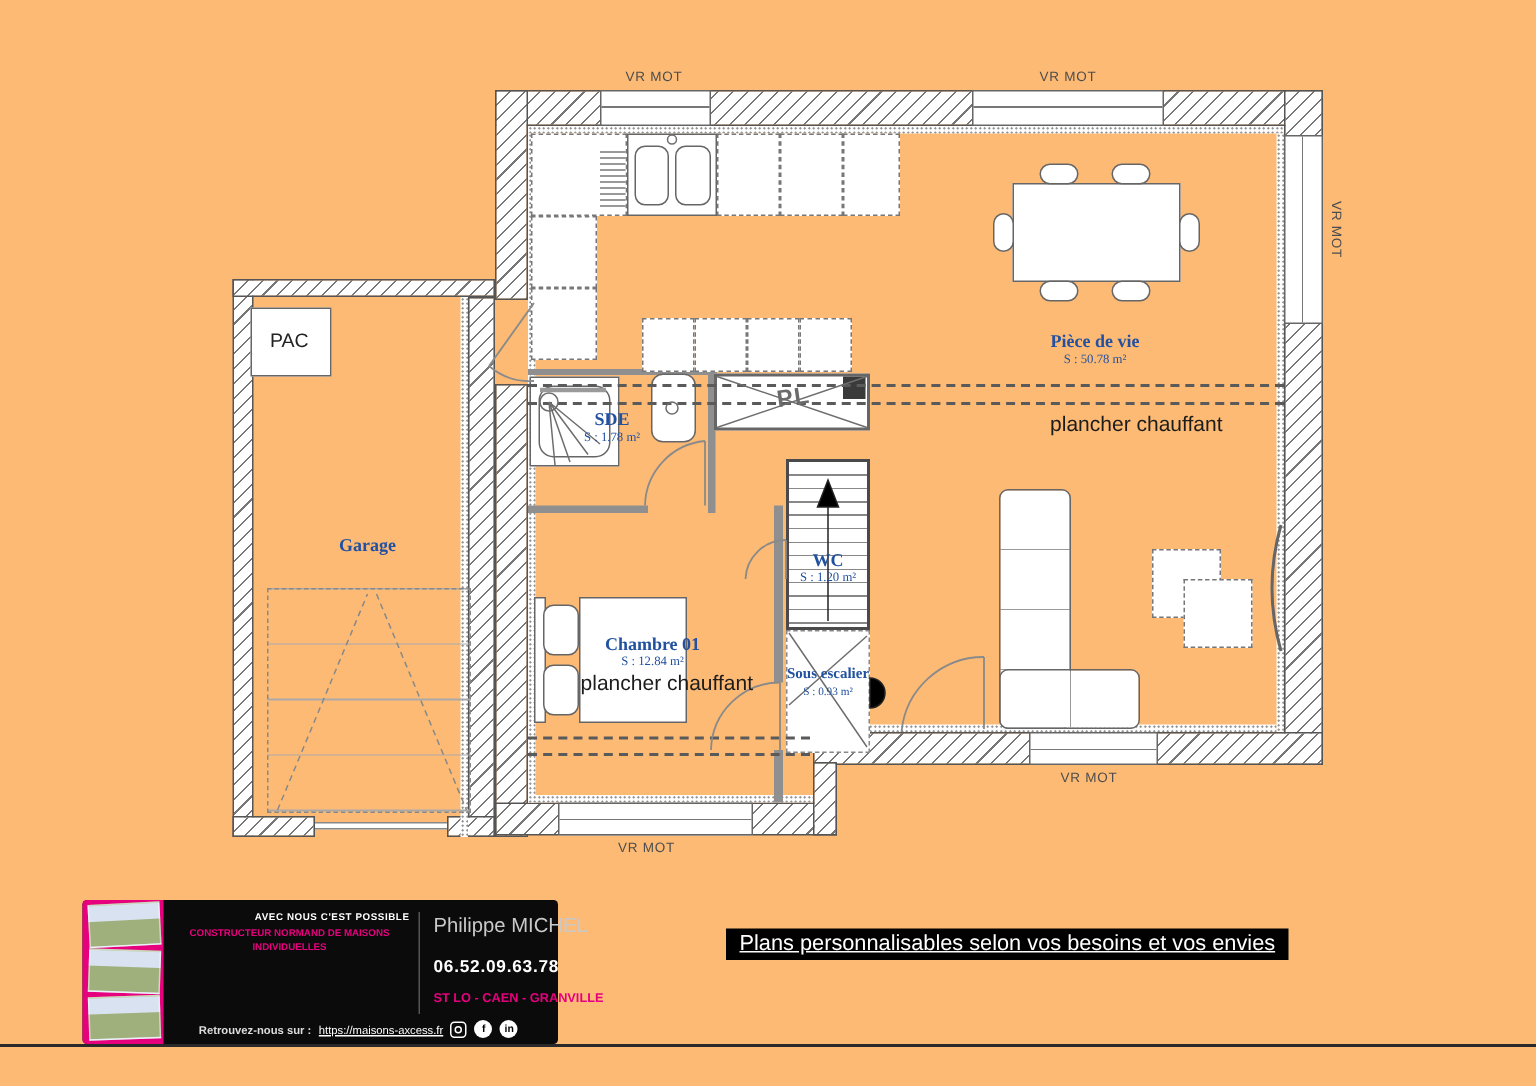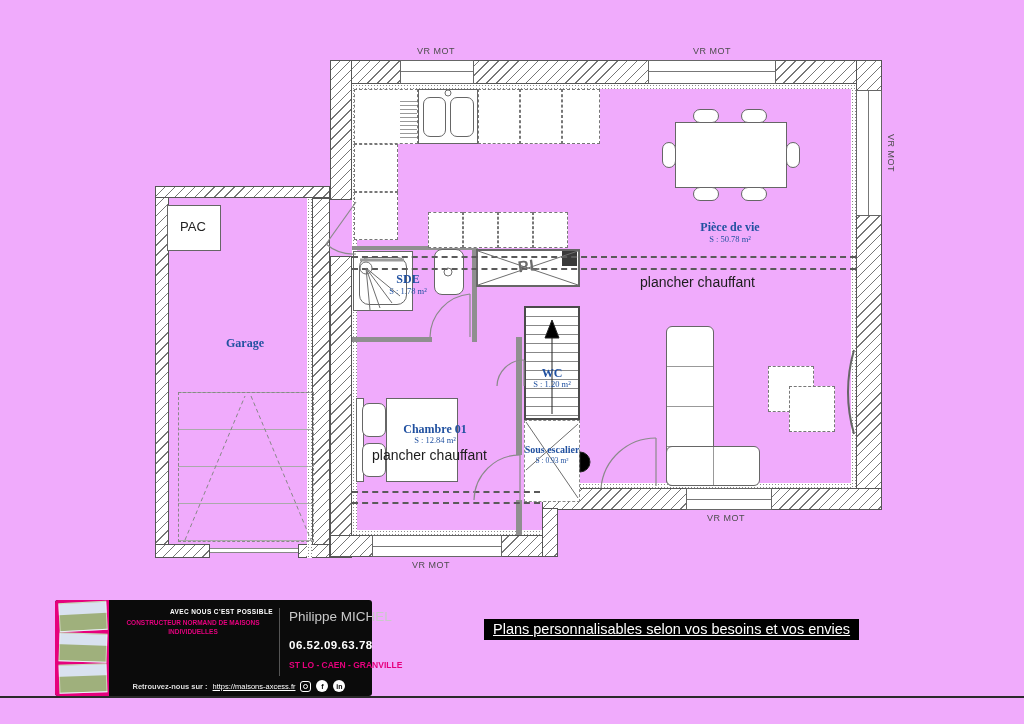--- a/index.html
+++ b/index.html
@@ -1,16 +1,16 @@
 <!DOCTYPE html>
 <html><head>
 <meta charset="utf-8">
 <style>
   html,body{margin:0;padding:0;background:#fff;}
-  #canvas{position:relative;width:1024px;height:724px;background:#f0abfc;overflow:hidden;
+  #canvas{position:relative;width:1024px;height:724px;background:#fdba74;overflow:hidden;
           font-family:"Liberation Sans",sans-serif;}
   .abs{position:absolute;box-sizing:border-box;}
   
   .wall{position:absolute;box-sizing:border-box;border:1px solid #555;
         background:repeating-linear-gradient(135deg,#fff 0 6px,#777 6px 7px);}
   
   .insul{position:absolute;background-image:radial-gradient(#8a8a8a .7px,transparent .8px);
          background-size:3px 3px;background-color:#fff;}
   
   .part{position:absolute;background:#8f8f8f;}
@@ -27,21 +27,21 @@
   .rnd{border-radius:7px;}
   .stairs{position:absolute;border:2px solid #4a4a4a;box-sizing:border-box;
           background:repeating-linear-gradient(to bottom,#fff 0 8px,#888 8px 9px);}
   .sous{position:absolute;border:1px dashed #888;background:#fff;box-sizing:border-box;}
   .hdash{position:absolute;border-top:2px dashed #5a5a5a;height:0;}
   
   .lroom{position:absolute;color:#2151a0;font-weight:bold;font-family:"Liberation Serif",serif;
          font-size:12px;text-align:center;white-space:nowrap;}
   .larea{position:absolute;color:#2151a0;font-family:"Liberation Serif",serif;
          font-size:8.5px;text-align:center;white-space:nowrap;}
-  .lpc{position:absolute;color:#1c1c1c;font-size:14px;text-align:left;white-space:nowrap;}
+  .lpc{position:absolute;color:#1c1c1c;font-size:14px;text-align:right;white-space:nowrap;}
   .lpl{position:absolute;color:#6b6b6b;font-size:16px;font-weight:bold;transform:rotate(-8deg);letter-spacing:1px;}
   .lpac{position:absolute;color:#222;font-size:13px;}
   
   #card{position:absolute;left:55px;top:600px;width:317px;height:96px;background:#0b0b0b;border-radius:3px;}
   .pink{color:#E6007E;}
   #banner{position:absolute;left:484px;top:619px;background:#000;color:#fff;font-size:14.5px;
           padding:2px 9px 3px;text-decoration:underline;white-space:nowrap;}
   #legal{position:absolute;left:388px;top:652px;width:578px;font-size:11px;color:#2b2b2b;line-height:1.85;}
   .icn{display:inline-flex;width:12px;height:12px;border-radius:50%;background:#fff;color:#000;
        font-size:7px;font-weight:bold;align-items:center;justify-content:center;}
@@ -192,21 +192,21 @@
   <div class="lroom" style="left:522px;top:366px;width:60px;">WC</div>
   <div class="larea" style="left:522px;top:379px;width:60px;">S : 1.20 m²</div>
 
   <div class="lroom" style="left:516px;top:444px;width:72px;font-size:10px;">Sous escalier</div>
   <div class="larea" style="left:516px;top:456px;width:72px;font-size:7.5px;">S : 0.93 m²</div>
 
   <div class="lroom" style="left:380px;top:422px;width:110px;">Chambre 01</div>
   <div class="larea" style="left:380px;top:435px;width:110px;">S : 12.84 m²</div>
   <div class="lpc" style="left:372px;top:447px;width:130px;">plancher chauffant</div>
 
-  <div class="lroom" style="left:195px;top:336px;width:100px;">Garage</div>
+  <div class="lroom" style="left:195px;top:356px;width:100px;">Garage</div>
 
   <div id="card">
     <div class="abs" style="left:0;top:0;width:54px;height:96px;background:#E6007E;border-radius:3px 0 0 3px;overflow:hidden;">
       <div class="photo" style="top:2px;transform:rotate(-3deg);"></div>
       <div class="photo" style="top:33px;transform:rotate(2deg);"></div>
       <div class="photo" style="top:64px;transform:rotate(-2deg);"></div>
     </div>
     <div class="abs" style="left:58px;top:7px;width:160px;text-align:center;">
       <div style="color:#fff;font-size:6.5px;font-weight:bold;text-align:right;margin-top:1px;letter-spacing:.4px;">AVEC NOUS C'EST POSSIBLE</div>
       <div class="pink" style="font-size:6.5px;font-weight:bold;margin-top:3px;line-height:1.4;">CONSTRUCTEUR NORMAND DE MAISONS INDIVIDUELLES</div>

